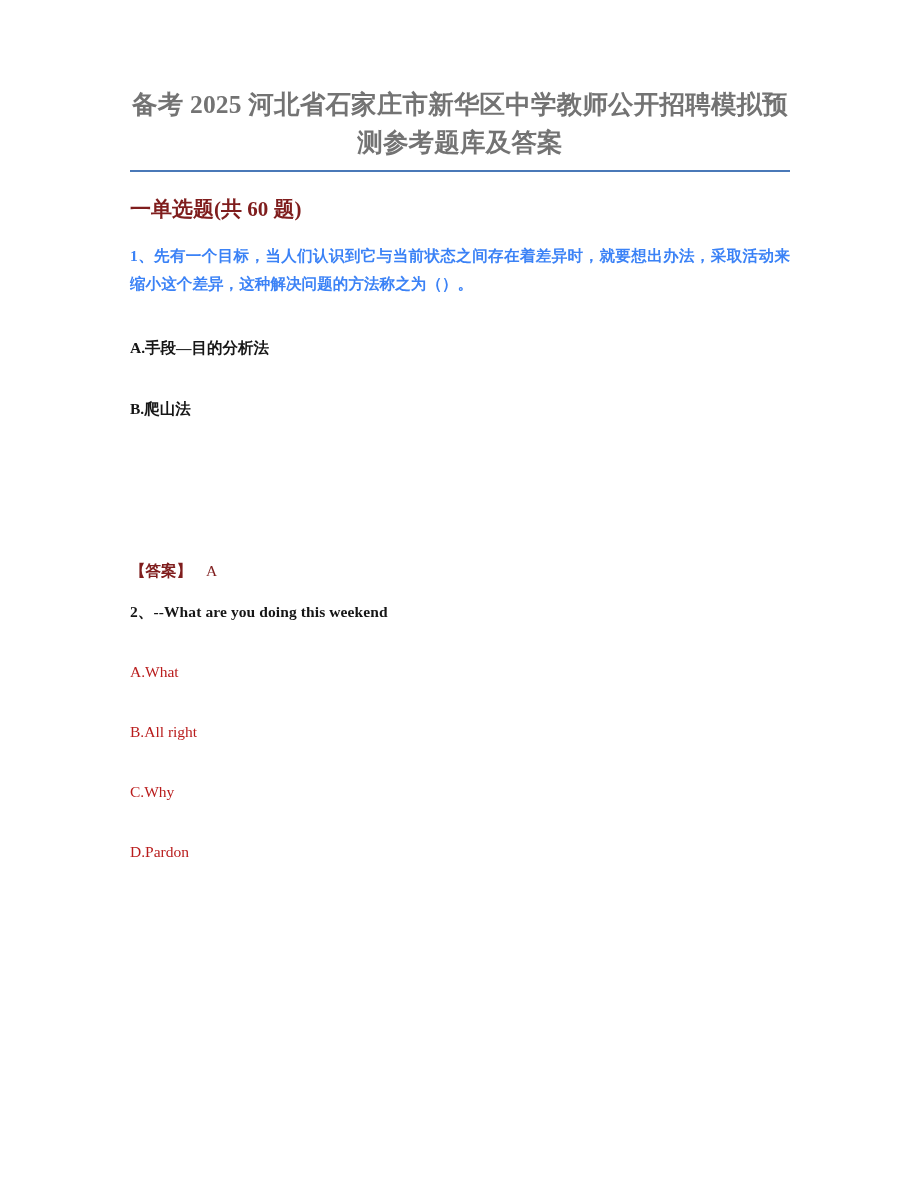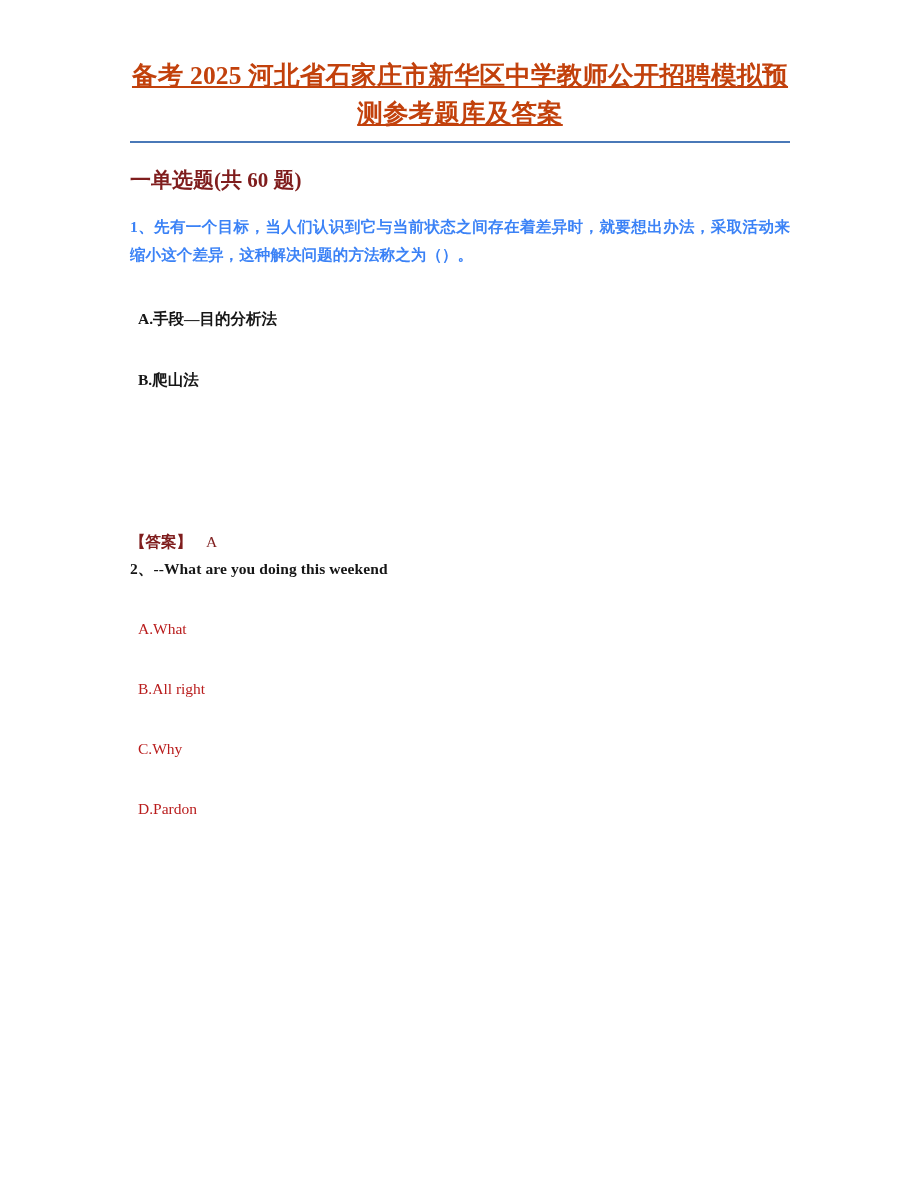--- a/index.html
+++ b/index.html
@@ -26,29 +26,28 @@
   .content {
     position: absolute;
     left: 130px;
     top: 0;
     width: 660px;
   }
 
   
   .doc-title {
     margin: 0;
-    padding-top: 57px;
+    padding-top: 86px;
     font-size: 25.5px;
     line-height: 38px;
     font-weight: 700;
-    color: #c2410c;
+    color: #737373;
     text-align: center;
     letter-spacing: 0.2px;
     font-family: "Liberation Serif", "DejaVu Serif", serif;
-    text-decoration: underline;
   }
   .title-rule {
     margin-top: 8px;
     height: 2px;
     background: #4a79b8;
     width: 660px;
   }
 
   
   .section-header {
@@ -69,21 +68,21 @@
     text-align: justify;
     letter-spacing: 0.1px;
   }
   .q-stem.latin {
     font-weight: 700;
     letter-spacing: 0.1px;
   }
 
   
   .options {
-    margin: 8px;
+    margin: 0;
     padding: 0;
     list-style: none;
   }
   .option {
     font-size: 15.5px;
     line-height: 22px;
     font-weight: 700;
     color: #161616;
     margin-top: 39px;
   }
@@ -134,21 +133,21 @@
     <ul class="options">
       <li class="option">A.手段—目的分析法</li>
       <li class="option">B.爬山法</li>
     </ul>
 
     <div class="answer-line">
       <span class="answer-label">【答案】</span><span class="answer-value">A</span>
     </div>
 
     <div class="q2-block">
-      <div class="q2-stem q-stem latin" style="margin-top:5px;">2、--What are you doing this weekend</div>
+      <div class="q2-stem q-stem latin" style="margin-top:19px;">2、--What are you doing this weekend</div>
 
       <ul class="options q2-options">
         <li class="option latin">A.What</li>
         <li class="option latin">B.All right</li>
         <li class="option latin">C.Why</li>
         <li class="option latin">D.Pardon</li>
       </ul>
     </div>
 
   </div>

